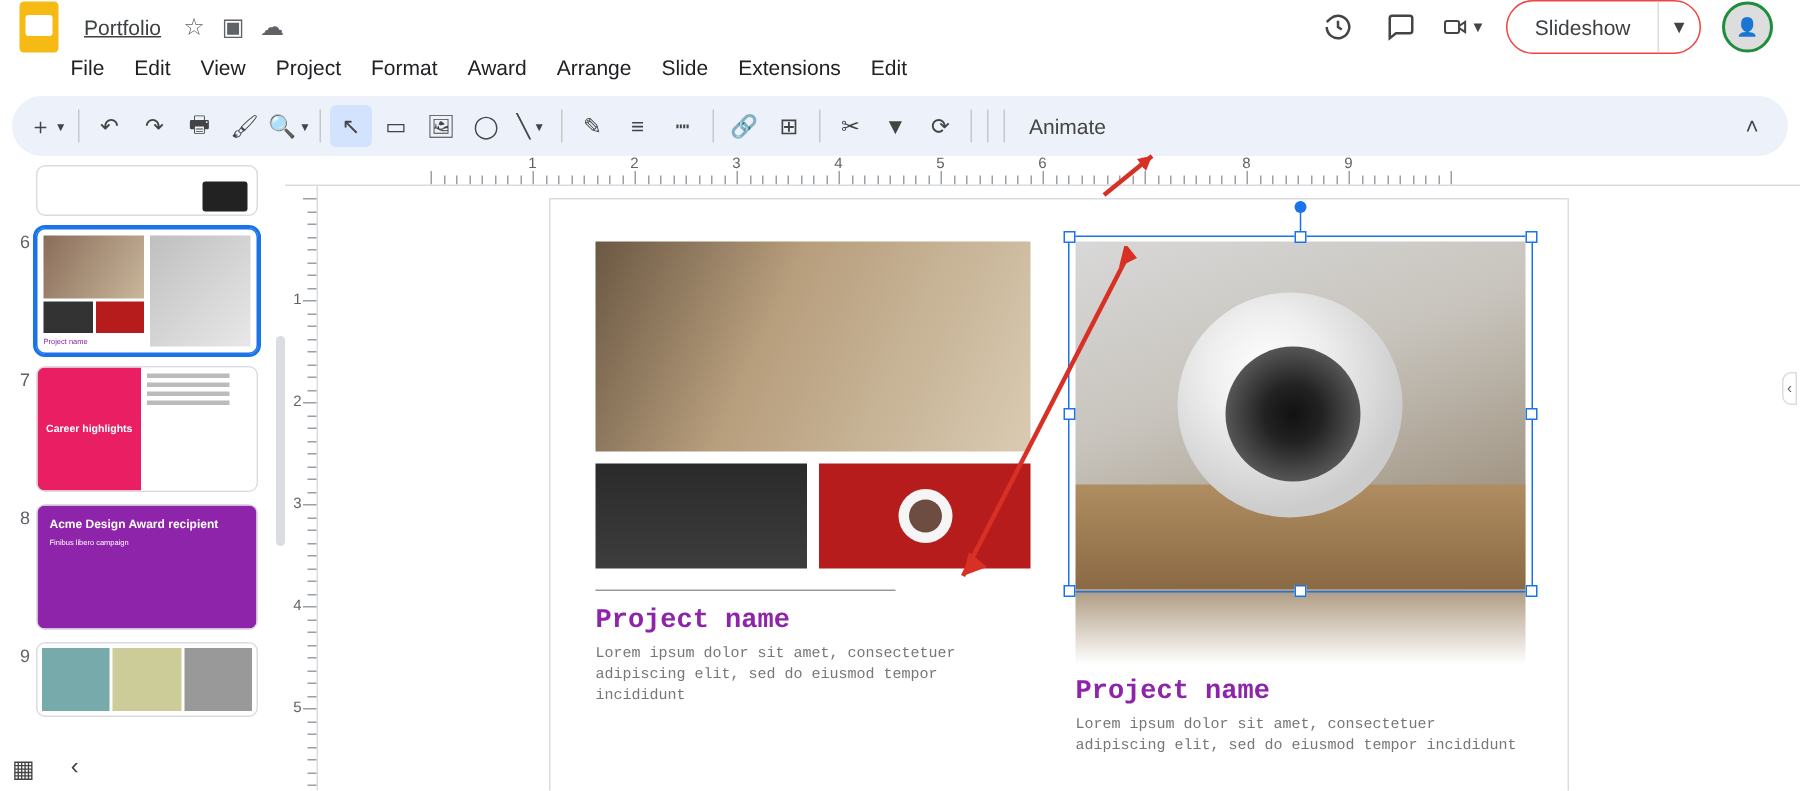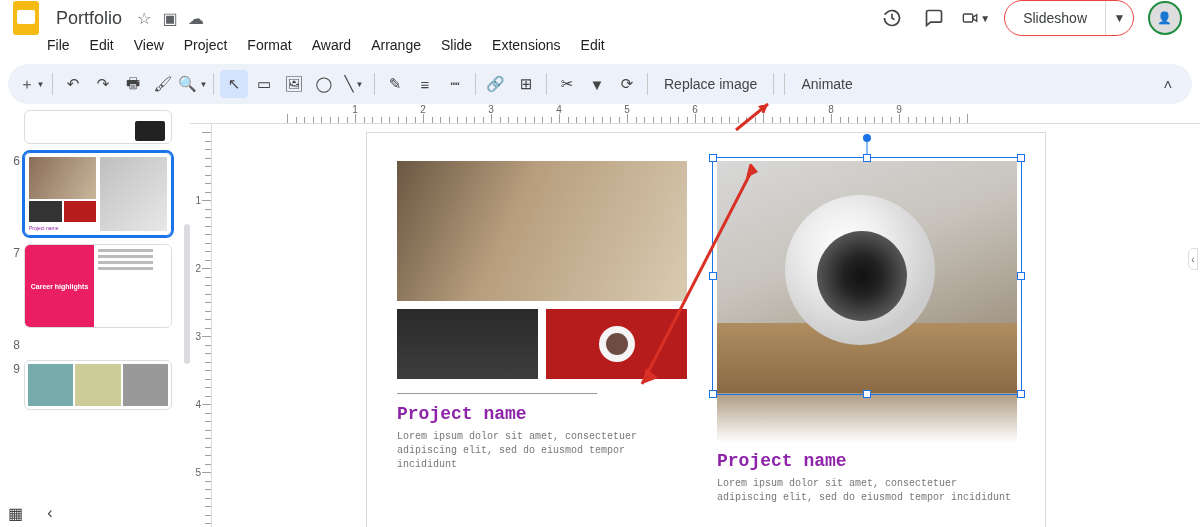--- a/index.html
+++ b/index.html
@@ -3,21 +3,21 @@
 <meta charset="utf-8">
 <style>
   * { box-sizing: border-box; margin: 0; padding: 0; font-family: "Google Sans", Arial, sans-serif; }
   body { width: 1200px; height: 527px; overflow: hidden; background: #fff; position: relative; }
 
   
   .title-row { display: flex; align-items: center; height: 32px; padding: 4px 8px 0 8px; }
   .app-icon { width: 36px; height: 36px; display: flex; align-items: center; justify-content: center; margin-right: 6px; }
   .app-icon-bg { width: 26px; height: 34px; background: #f5ba14; border-radius: 3px; position: relative; }
   .app-icon-bg::after { content: ""; position: absolute; left: 4px; right: 4px; top: 9px; height: 14px; background: #fff; border-radius: 2px; }
-  .doc-title { font-size: 18px; color: #3c4043; padding: 2px 6px; }
+  .doc-title { font-size: 14px; color: #3c4043; padding: 2px 6px; text-decoration: underline; }
   .title-icons { display: flex; gap: 6px; margin-left: 6px; color: #5f6368; }
   .title-icons span { width: 20px; height: 20px; display: flex; align-items: center; justify-content: center; font-size: 16px; cursor: pointer; }
   .title-right { margin-left: auto; display: flex; align-items: center; gap: 14px; padding-right: 10px; }
   .ri-btn { width: 28px; height: 28px; display: flex; align-items: center; justify-content: center; color: #444; cursor: pointer; font-size: 18px; }
   .slideshow-group { display: flex; align-items: center; border: 1px solid #ef4444; border-radius: 18px; height: 36px; overflow: hidden; }
   .slideshow-btn { padding: 0 18px; font-size: 14px; color: #3c4043; cursor: pointer; height: 100%; display: flex; align-items: center; }
   .slideshow-drop { width: 28px; display: flex; align-items: center; justify-content: center; border-left: 1px solid #dadce0; height: 100%; cursor: pointer; font-size: 12px; color: #444;}
   .share-btn { background: #c2e7ff; color: #001d35; border-radius: 20px; height: 36px; padding: 0 18px; display: flex; align-items: center; gap: 8px; font-size: 14px; font-weight: 500; cursor: pointer; }
   .avatar { width: 34px; height: 34px; border-radius: 50%; background: #ddd; border: 2px solid #1e8e3e; display:flex;align-items:center;justify-content:center;font-size:12px;color:#555;}
 
@@ -196,21 +196,20 @@
   <div class="tbtn">≡</div>
   <div class="tbtn">┉</div>
   <div class="tsep"></div>
   <div class="tbtn">🔗</div>
   <div class="tbtn">⊞</div>
   <div class="tsep"></div>
   <div class="tbtn">✂</div>
   <div class="tbtn">▼</div>
   <div class="tbtn">⟳</div>
   <div class="tsep"></div>
-  <div class="ttext">Replace image</div>
   <div class="tsep"></div>
   <div class="tsep"></div>
   <div class="ttext">Animate</div>
   <div class="tbtn toolbar-collapse">˄</div>
 </div>
 
 <div class="work">
 
   <div class="filmstrip">
     <div class="slide-thumb-row">
@@ -244,20 +243,23 @@
               <div></div>
               <div></div>
               <div></div>
               <div></div>
             </div>
           </div>
       </div>
     </div>
     <div class="slide-thumb-row">
       <div class="slide-num">8</div>
+      <div class="slide-thumb">
+        <div class="t8"><span>Acme Design Award recipient</span><small>Finibus libero campaign</small></div>
+      </div>
     </div>
     <div class="slide-thumb-row">
       <div class="slide-num">9</div>
       <div class="slide-thumb cropped" style="height:50px;">
         <div class="t9">
             <div style="background:#7aa;"></div>
             <div style="background:#cc9;"></div>
             <div style="background:#999;"></div>
           </div>
       </div>

